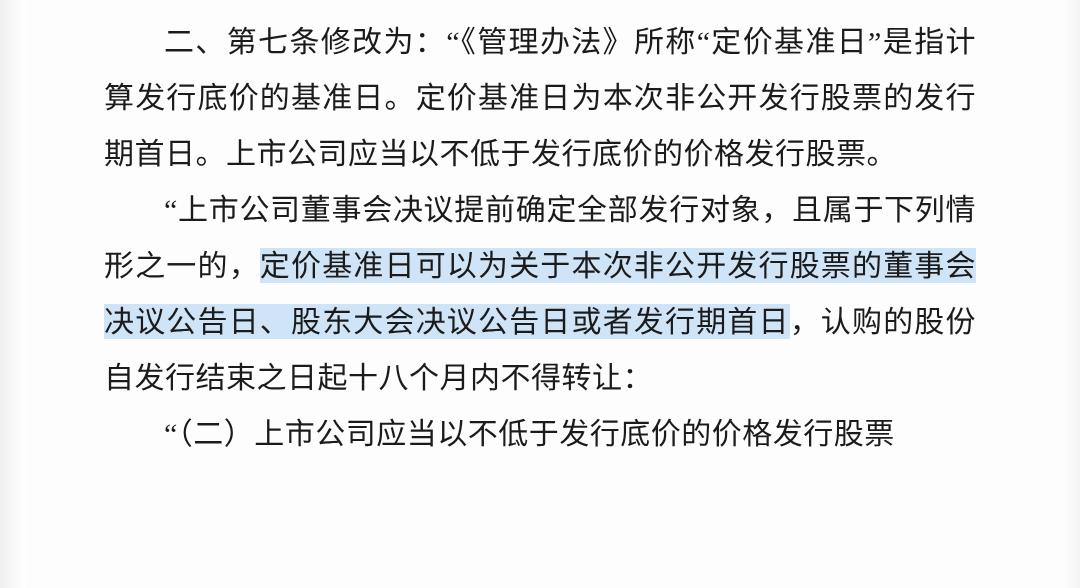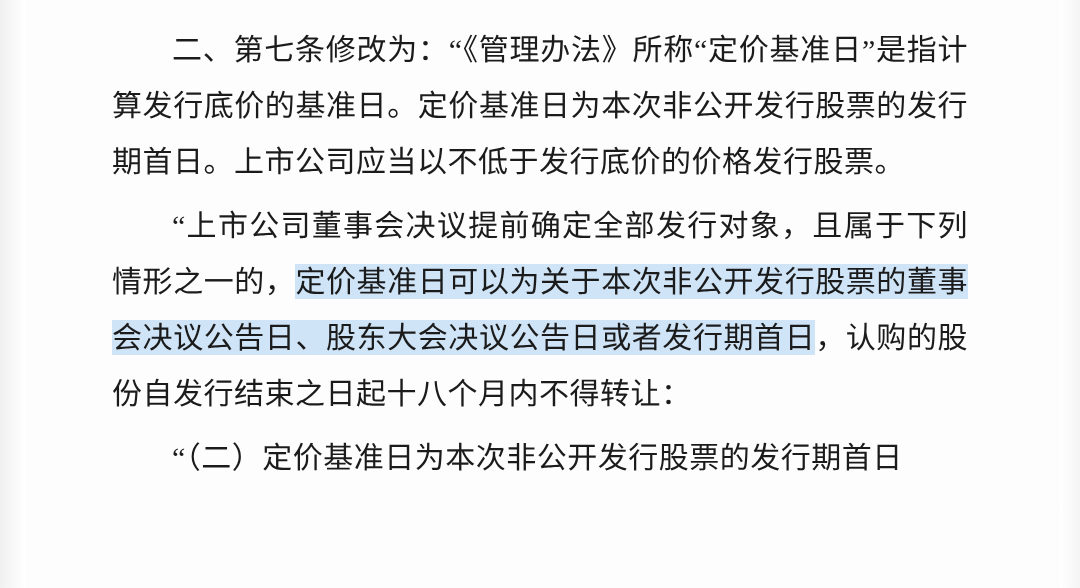--- a/index.html
+++ b/index.html
@@ -24,21 +24,21 @@
   }
   .doc-body {
     font-size: 30px;
     line-height: 56px;
     color: #1b1b1b;
     letter-spacing: 0.5px;
     text-align: justify;
     text-justify: inter-ideograph;
   }
   .para {
-    margin: 8px;
+    margin: 0;
     text-indent: 60px;
   }
   .para + .para {
     margin-top: 0;
   }
   .hl {
     background: #cfe4f7;
     padding: 1px 0;
     box-decoration-break: clone;
     -webkit-box-decoration-break: clone;
@@ -65,15 +65,15 @@
 </style>
 </head>
 <body>
 
 <div class="page" style="background: rgb(253, 253, 253);">
   <div class="edge-left"></div>
   <div class="edge-right"></div>
   <div class="doc-body" id="doc-body" style="color: rgb(27, 27, 27);">
       <p class="para"><span>二、第七条修改为：“《管理办法》所称“定价基准日”是指计算发行底价的基准日。定价基准日为本次非公开发行股票的发行期首日。上市公司应当以不低于发行底价的价格发行股票。</span></p>
       <p class="para"><span>“上市公司董事会决议提前确定全部发行对象，且属于下列情形之一的，</span><span class="hl" style="background: rgb(207, 228, 247);">定价基准日可以为关于本次非公开发行股票的董事会决议公告日、股东大会决议公告日或者发行期首日</span><span>，认购的股份自发行结束之日起十八个月内不得转让：</span></p>
-      <p class="para"><span>“（二）定价基准日为本次非公开发行股票的发行期首日</span></p>
+      <p class="para"><span>“（二）上市公司应当以不低于发行底价的价格发行股票</span></p>
     </div>
 </div>
 
 </body></html>

